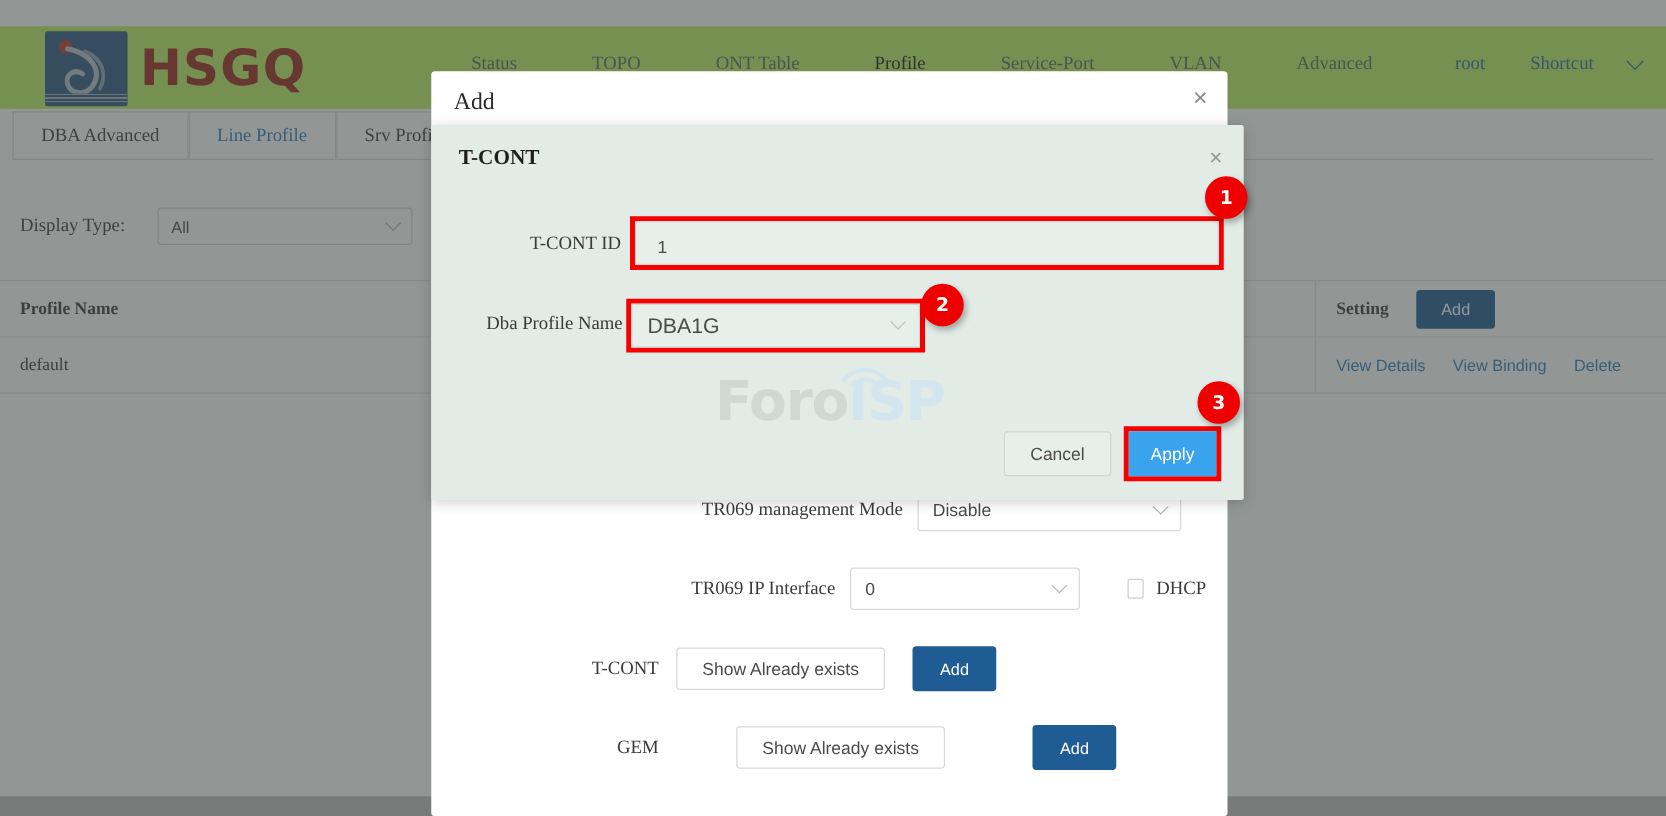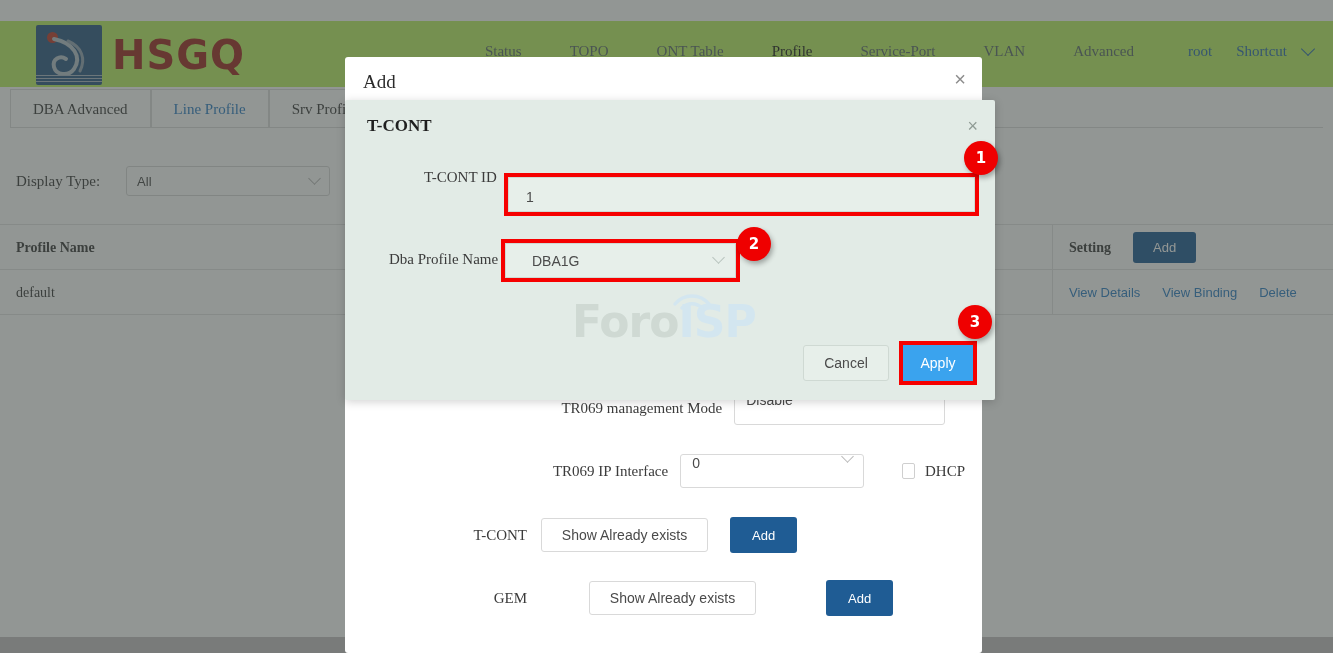--- a/index.html
+++ b/index.html
@@ -13,21 +13,21 @@
   
   .header{position:absolute;left:0;top:0;width:1333px;height:66px;background:#bef264;margin-top:21px;}
   .logo-wrap{position:absolute;left:36px;top:4px;display:flex;align-items:center;gap:10px;}
   .logo-sq{width:66px;height:60px;background:#2c5a85;position:relative;border-radius:2px;overflow:hidden;}
   .logo-sq .dot{position:absolute;left:11px;top:7px;width:11px;height:11px;border-radius:50%;background:#c0392b;}
   .logo-sq .swoosh{position:absolute;left:12px;top:10px;width:44px;height:44px;}
   .logo-sq .lines{position:absolute;left:0;bottom:2px;width:100%;height:8px;
       background:repeating-linear-gradient(to bottom,#a9b7c4 0 1px,#2c5a85 1px 3px);}
   .logo-text{font-family:"DejaVu Sans", sans-serif;font-weight:bold;font-size:40px;color:#9e2a20;letter-spacing:1px;}
 
-  .nav{position:absolute;right:20px;top:22px;display:flex;align-items:center;gap:4px;text-align:center;}
+  .nav{position:absolute;right:20px;top:22px;display:flex;align-items:center;gap:16px;text-align:center;}
   .nav a{font-family:"Liberation Serif", serif;font-size:15px;color:#5b6b6b;text-decoration:none;padding:0 22px;white-space:nowrap;}
   .nav a.active{color:#1b1b1b;font-weight:normal;}
   .nav a.user{color:#2f6fad;padding-right:12px;padding-left:28px;}
   .nav a.shortcut{color:#2f6fad;padding-left:8px;padding-right:6px;}
   .chev{display:inline-block;width:9px;height:9px;border-right:1.6px solid #2f6fad;border-bottom:1.6px solid #2f6fad;transform:rotate(45deg);margin-left:6px;position:relative;top:-3px;}
 
   
   .tabs{position:absolute;left:10px;top:89px;display:flex;}
   .tab{height:38px;line-height:38px;padding:0 22px;border:1px solid #dcdcdc;border-bottom:none;background:#fff;
        font-size:15px;color:#3c3c3c;white-space:nowrap;}
@@ -58,21 +58,21 @@
   .overlay-lower{position:absolute;left:0;top:637px;width:1333px;height:16px;background:rgba(90,90,90,0.45);}
 
   
   .modal-add{position:absolute;left:345px;top:57px;width:637px;height:596px;background:#fff;border-radius:3px;}
   .modal-add .mtitle{position:absolute;left:18px;top:14px;font-size:19px;color:#2b2b2b;}
   .modal-add .mclose{position:absolute;right:16px;top:12px;font-size:20px;color:#8c8c8c;cursor:pointer;line-height:1;
       font-family:"Liberation Sans", sans-serif;}
   .addrow{position:absolute;display:flex;align-items:center;}
   .addrow .lbl{width:0;text-align:right;font-size:15px;color:#3b3b3b;white-space:nowrap;}
   .wide-select{width:232px;height:34px;border:1px solid #d9d9d9;border-radius:3px;background:#fff;
-      display:flex;align-items:flex-start;justify-content:space-between;padding:0 11px;box-sizing:border-box;}
+      display:flex;align-items:center;justify-content:space-between;padding:0 11px;box-sizing:border-box;}
   .wide-select .val{font-family:"Liberation Sans", sans-serif;font-size:14px;color:#4a4a4a;}
   .ghost-btn{width:167px;height:34px;border:1px solid #d9d9d9;border-radius:3px;background:#fff;
       font-family:"Liberation Sans", sans-serif;font-size:14px;color:#4a4a4a;cursor:pointer;}
   .chk{width:14px;height:14px;border:1px solid #cfcfcf;border-radius:2px;background:#fff;display:inline-block;}
   .chk-lbl{font-size:15px;color:#3b3b3b;margin-left:10px;}
 
   
   .modal-tcont{position:absolute;left:345px;top:100px;width:650px;height:300px;background:#e2ebe6;
       border-radius:2px;box-shadow:0 2px 10px rgba(0,0,0,0.18);}
   .modal-tcont .mtitle{position:absolute;left:22px;top:16px;font-size:17px;font-weight:bold;color:#1f1f1f;}
@@ -82,21 +82,21 @@
   .frow{position:absolute;display:flex;align-items:center;}
   .frow .lbl{text-align:right;font-size:15px;color:#3b3b3b;white-space:nowrap;}
 
   .hl-input{position:absolute;left:504px;top:173px;width:475px;height:43px;border:4px solid #f60000;box-sizing:border-box;}
   .hl-input .inner{position:absolute;inset:0;border:1px solid #cfd9d3;background:#e7efea;}
   .hl-input .txt{position:absolute;left:18px;top:12px;font-family:"Liberation Sans", sans-serif;font-size:14px;color:#4b4b4b;}
 
   .hl-select{position:absolute;left:501px;top:239px;width:239px;height:43px;border:4px solid #f60000;box-sizing:border-box;}
   .hl-select .inner{position:absolute;inset:0;border:1px solid #cfd9d3;background:#e7efea;display:flex;align-items:center;
       justify-content:space-between;padding:0 12px;box-sizing:border-box;}
-  .hl-select .val{font-family:"Liberation Sans", sans-serif;font-size:14px;color:#4b4b4b;margin-left:14px;}
+  .hl-select .val{font-family:"Liberation Sans", sans-serif;font-size:17px;color:#4b4b4b;}
   .caret-lt{width:8px;height:8px;border-right:1.4px solid #b7c3bd;border-bottom:1.4px solid #b7c3bd;transform:rotate(45deg);position:relative;top:-3px;}
 
   .btn-cancel{position:absolute;left:803px;top:345px;width:86px;height:36px;background:#e7efea;border:1px solid #cfd9d3;
       border-radius:3px;font-family:"Liberation Sans", sans-serif;font-size:14px;color:#4b4b4b;cursor:pointer;}
   .hl-apply{position:absolute;left:899px;top:341px;width:78px;height:44px;border:4px solid #f60000;box-sizing:border-box;}
   .btn-apply{position:absolute;inset:0;background:#3aa3ee;border:none;color:#fff;
       font-family:"Liberation Sans", sans-serif;font-size:14px;cursor:pointer;}
 
   
   .watermark{position:absolute;left:572px;top:296px;width:190px;height:56px;
@@ -222,21 +222,21 @@
 
     <div class="watermark" style="left:227px;top:196px;">
       <svg class="wifi" viewBox="0 0 46 26">
         <path d="M6 20 A22 22 0 0 1 40 20" fill="none" stroke="#d3e6f0" stroke-width="3.4" stroke-linecap="round"></path>
         <path d="M13 24 A14 14 0 0 1 33 24" fill="none" stroke="#d3e6f0" stroke-width="3.4" stroke-linecap="round"></path>
       </svg>
       <span class="a">Foro</span><span class="b">ISP</span>
     </div>
   </div>
 
-  <div class="frow" style="left:424px;top:169px;">
+  <div class="frow" style="left:424px;top:187px;">
     <span class="lbl">T-CONT ID</span>
   </div>
   <div class="hl-input">
     <div class="inner"></div>
     <div class="txt">1</div>
   </div>
 
   <div class="frow" style="left:389px;top:251px;">
     <span class="lbl">Dba Profile Name</span>
   </div>

